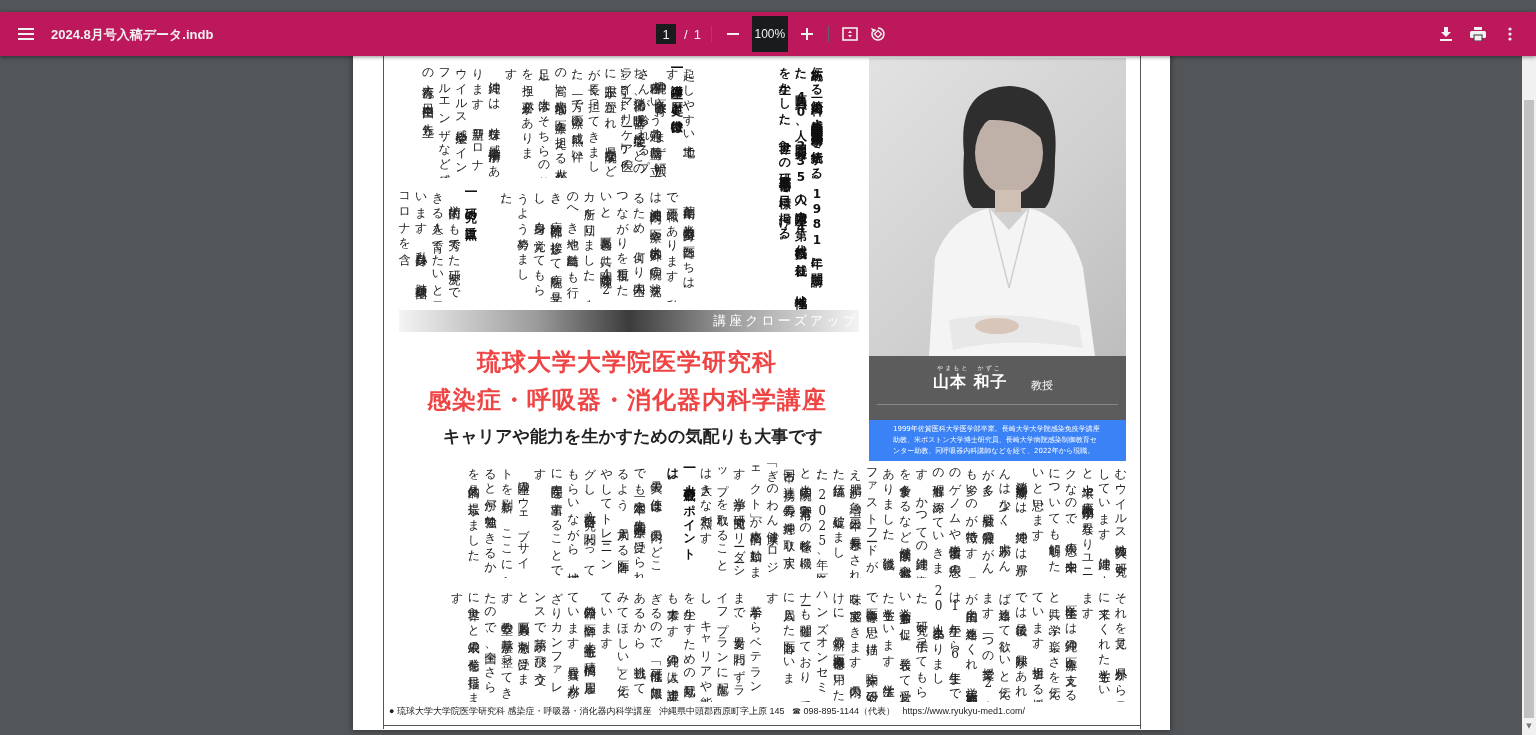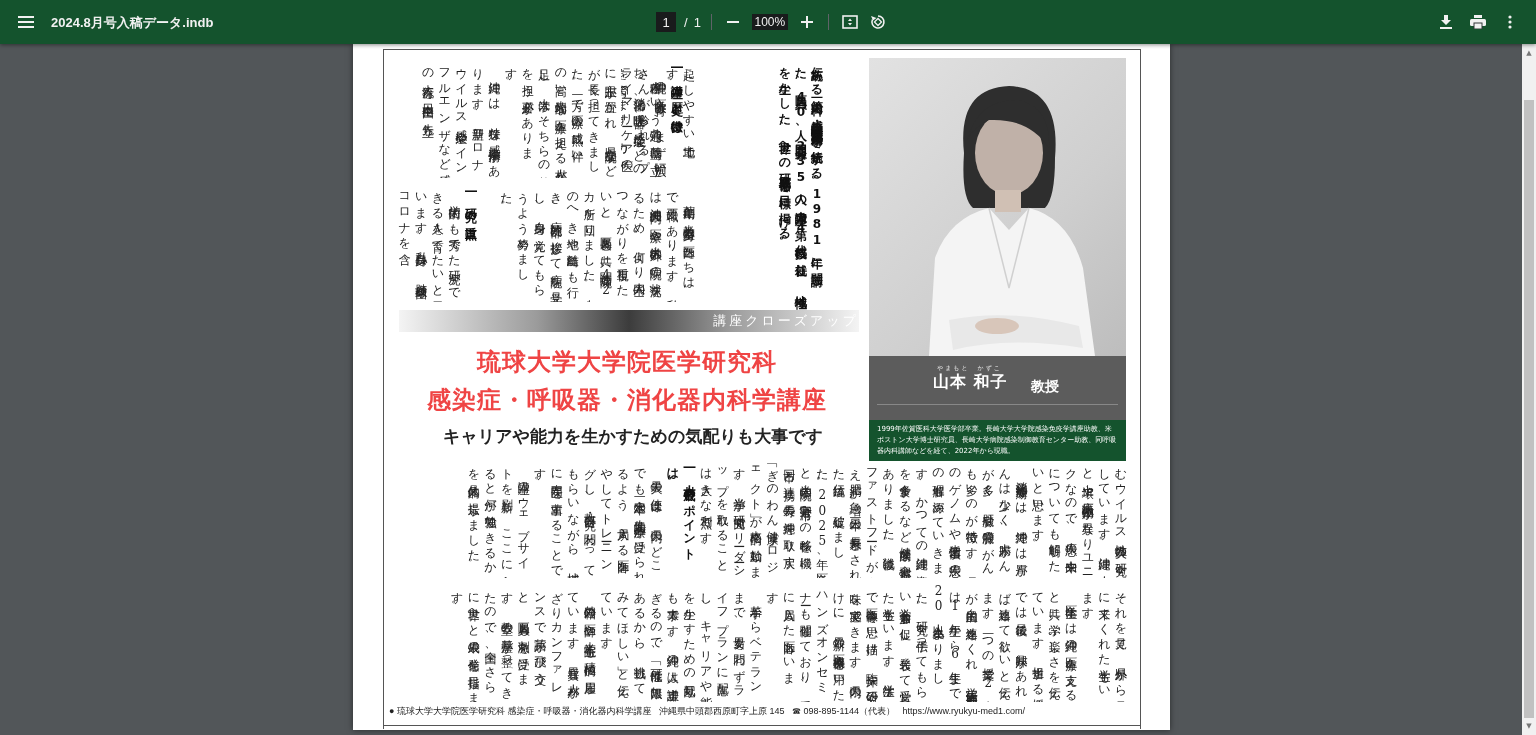--- a/index.html
+++ b/index.html
@@ -1,28 +1,28 @@
 <!DOCTYPE html>
 <html><head>
 <meta charset="utf-8">
 <style>
   * { box-sizing: border-box; margin: 0; padding: 0; }
   html, body { width: 1536px; height: 735px; overflow: hidden; background: #525659; font-family: "DejaVu Sans", sans-serif; }
   .toolbar {
-    position: absolute; left: 0; top: 0; width: 1536px; height: 44px;
-    background: #14532d; color: #f1f1f1; display: flex; align-items: center;
+    position: absolute; left: 0; top: 12px; width: 1536px; height: 44px;
+    background: #be185d; color: #f1f1f1; display: flex; align-items: center;
     box-shadow: 0 1px 4px rgba(0,0,0,.45); z-index: 5;
   }
   .tb-btn { display: flex; align-items: center; justify-content: center; cursor: pointer; color: #f1f1f1; }
   .menu-btn { position: absolute; left: 14px; top: 10px; width: 24px; height: 24px; }
   .doc-title { position: absolute; left: 51px; top: 14px; font-size: 13px; font-weight: bold; color: #f1f1f1; font-family: "Liberation Sans", sans-serif; }
   .center-tools { position: absolute; left: 656px; top: 11px; height: 22px; display: flex; align-items: center; gap: 0; font-size: 13px; font-family: "Liberation Sans", sans-serif; }
   .page-input { width: 20px; height: 20px; background: #191b1c; color: #f1f1f1; border: none; text-align: center; font-size: 13px; font-family: "Liberation Sans", sans-serif; }
   .sep-v { width: 1px; height: 16px; background: #5f6368; margin: 0 10px; }
-  .zoom-input { width: 36px; height: 16px; background: #191b1c; color: #f1f1f1; border: none; text-align: center; font-size: 12px; font-family: "Liberation Sans", sans-serif; }
+  .zoom-input { width: 36px; height: 36px; background: #191b1c; color: #f1f1f1; border: none; text-align: center; font-size: 12px; font-family: "Liberation Sans", sans-serif; }
   .right-tools { position: absolute; right: 14px; top: 10px; display: flex; gap: 8px; }
   .right-tools .tb-btn { width: 24px; height: 24px; }
 
   .viewer { position: absolute; left: 0; top: 44px; width: 1522px; height: 691px; background: #525659; }
   .scrollbar { position: absolute; right: 0; top: 44px; width: 14px; height: 691px; background: #f1f1f1; }
   .scroll-thumb { position: absolute; left: 2px; top: 56px; width: 10px; height: 618px; background: #c1c1c1; }
   .scroll-up, .scroll-down { position: absolute; left: 0; width: 14px; height: 14px; display: flex; align-items: center; justify-content: center; font-size: 7px; color: #777; }
   .scroll-up { top: 2px; } .scroll-down { bottom: 2px; }
 
   .page {
@@ -41,23 +41,23 @@
   .lead {
     position: absolute; writing-mode: vertical-rl; text-orientation: upright;
     font-family: "DejaVu Sans", sans-serif; font-weight: bold; font-size: 12px; line-height: 16px; letter-spacing: 1.2px; color: #111;
   }
 
   .photo-box { position: absolute; left: 516px; top: 14px; width: 257px; height: 368px; background: #5c5c5c; }
   .photo { position: absolute; left: 0; top: 0; width: 257px; height: 298px; background: linear-gradient(135deg, #e2e2e2 0%, #cfcfcf 60%, #bdbdbd 100%); overflow: hidden; }
   .caption { position: absolute; left: 0; top: 298px; width: 257px; height: 70px; background: #5c5c5c; color: #fff; }
   .ruby { position: absolute; left: 68px; top: 8px; font-size: 6px; letter-spacing: 2px; color: #eee; }
   .prof-name { position: absolute; left: 64px; top: 16px; font-size: 16px; font-weight: bold; letter-spacing: 1px; }
-  .prof-title { position: absolute; left: 162px; top: 22px; font-size: 14px; font-weight: bold; }
+  .prof-title { position: absolute; left: 162px; top: 22px; font-size: 11px; font-weight: normal; }
   .cap-rule { position: absolute; left: 8px; top: 48px; width: 241px; height: 1px; background: #888; }
-  .bio { position: absolute; left: 0; top: 362px; width: 257px; padding: 4px 8px; font-size: 7px; line-height: 11px; color: #fff; background: #14532d; }
+  .bio { position: absolute; left: 0; top: 362px; width: 257px; padding: 4px 24px; font-size: 7px; line-height: 11px; color: #fff; background: #3b82f6; }
 
   .band { position: absolute; left: 46px; top: 266px; width: 460px; height: 22px;
     background: linear-gradient(90deg, #f4f4f4 0%, #9b9b9b 30%, #3c3c3c 50%, #9b9b9b 72%, #f4f4f4 100%);
     color: #fff; text-align: right; font-family: "DejaVu Serif", serif; font-size: 13px; line-height: 22px; letter-spacing: 3px; }
   .title1, .title2 { position: absolute; left: 40px; width: 468px; text-align: center; font-family: "DejaVu Sans", sans-serif; font-weight: bold; font-size: 24px; color: #ef4444; letter-spacing: 1px; }
   .title1 { top: 302px; } .title2 { top: 340px; }
   .subtitle { position: absolute; left: 40px; top: 381px; width: 480px; text-align: center; font-family: "DejaVu Serif", serif; font-weight: bold; font-size: 17px; color: #222; }
 
   .footer { position: absolute; left: 36px; top: 661px; width: 740px; font-size: 9px; color: #222; font-family: "Liberation Sans", sans-serif; white-space: nowrap; }
   .footer-rule { position: absolute; left: 30px; top: 681px; width: 758px; height: 1px; background: #555; }

